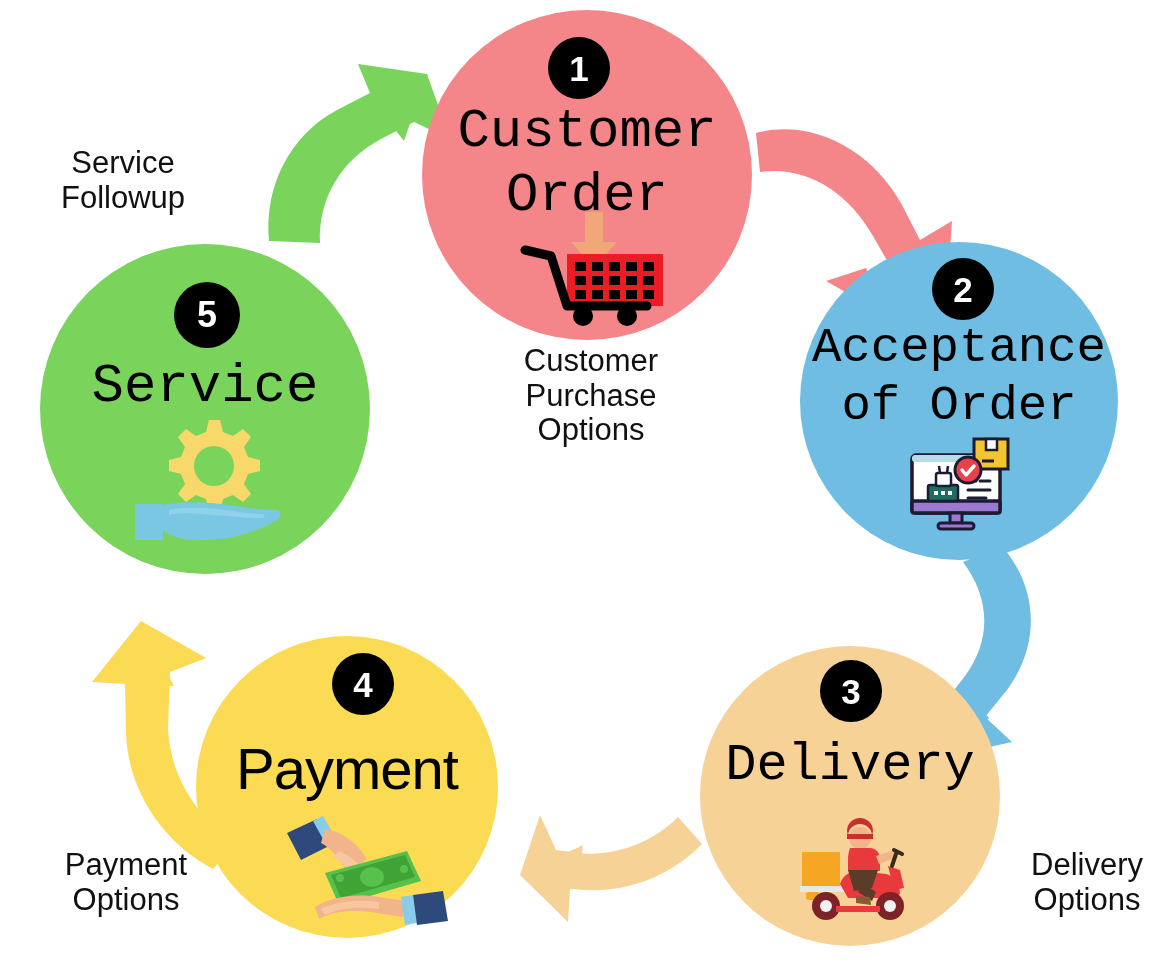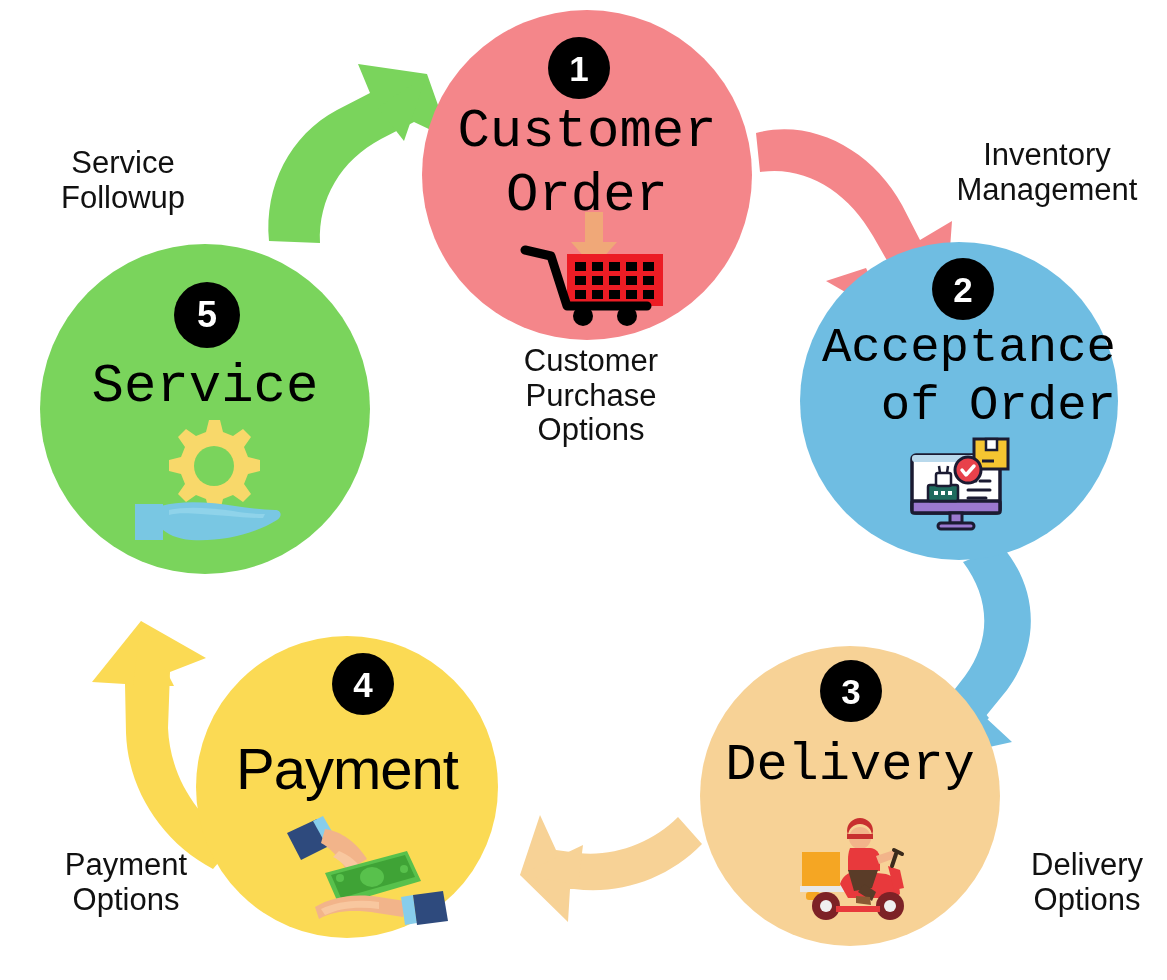--- a/index.html
+++ b/index.html
@@ -159,21 +159,21 @@
   <div class="caption" style="left:475px;top:344px;width:232px;">Customer
 Purchase
 Options</div>
 
   <div class="node" style="left:800px;top:242px;width:318px;height:318px;background:#6fbde2;"></div>
 
   <div class="badge" style="left:932px;top:258px;width:62px;height:62px;font-size:35px;">
     <span>2</span>
   </div>
 
-  <div class="nodetitle" style="left:802px;top:320px;width:314px;font-size:49px;text-align:right;">Acceptance
+  <div class="nodetitle" style="left:802px;top:320px;width:314px;font-size:49px;">Acceptance
 of  Order</div>
 
   <div class="icon" style="left:906px;top:437px;width:112px;height:100px;">
     <svg viewBox="0 0 112 100" width="112" height="100">
 
       <rect x="6" y="18" width="88" height="58" rx="4" fill="#fff" stroke="#1b1b32" stroke-width="3.5"></rect>
       <rect x="6" y="64" width="88" height="12" rx="2" fill="#9b79d0" stroke="#1b1b32" stroke-width="3.5"></rect>
       <rect x="6" y="18" width="88" height="7" rx="3" fill="#b9d9ec"></rect>
 
       <rect x="44" y="76" width="12" height="10" fill="#9b79d0" stroke="#1b1b32" stroke-width="3"></rect>
@@ -197,22 +197,20 @@
 
       <rect x="68" y="2" width="34" height="30" fill="#f5c531" stroke="#1b1b32" stroke-width="3"></rect>
       <rect x="80" y="2" width="11" height="11" fill="#fff" stroke="#1b1b32" stroke-width="2.5"></rect>
       <path stroke="#1b1b32" stroke-width="3" d="M76 24 h12"></path>
 
       <circle cx="62" cy="33" r="13" fill="#e8414b" stroke="#1b1b32" stroke-width="3"></circle>
       <path fill="none" stroke="#fff" stroke-width="3.5" stroke-linecap="round" stroke-linejoin="round" d="M56 33 l4 5 l8 -9"></path>
     </svg>
   </div>
 
-  <div class="caption" style="left:928px;top:138px;width:238px;">Inventory
-Management</div>
 
   <div class="node" style="left:700px;top:646px;width:300px;height:300px;background:#f7d296;"></div>
 
   <div class="badge" style="left:820px;top:660px;width:62px;height:62px;font-size:35px;">
     <span>3</span>
   </div>
 
   <div class="nodetitle" style="left:702px;top:735px;width:296px;font-size:52px;">Delivery</div>
 
   <div class="icon" style="left:790px;top:816px;width:126px;height:105px;">

